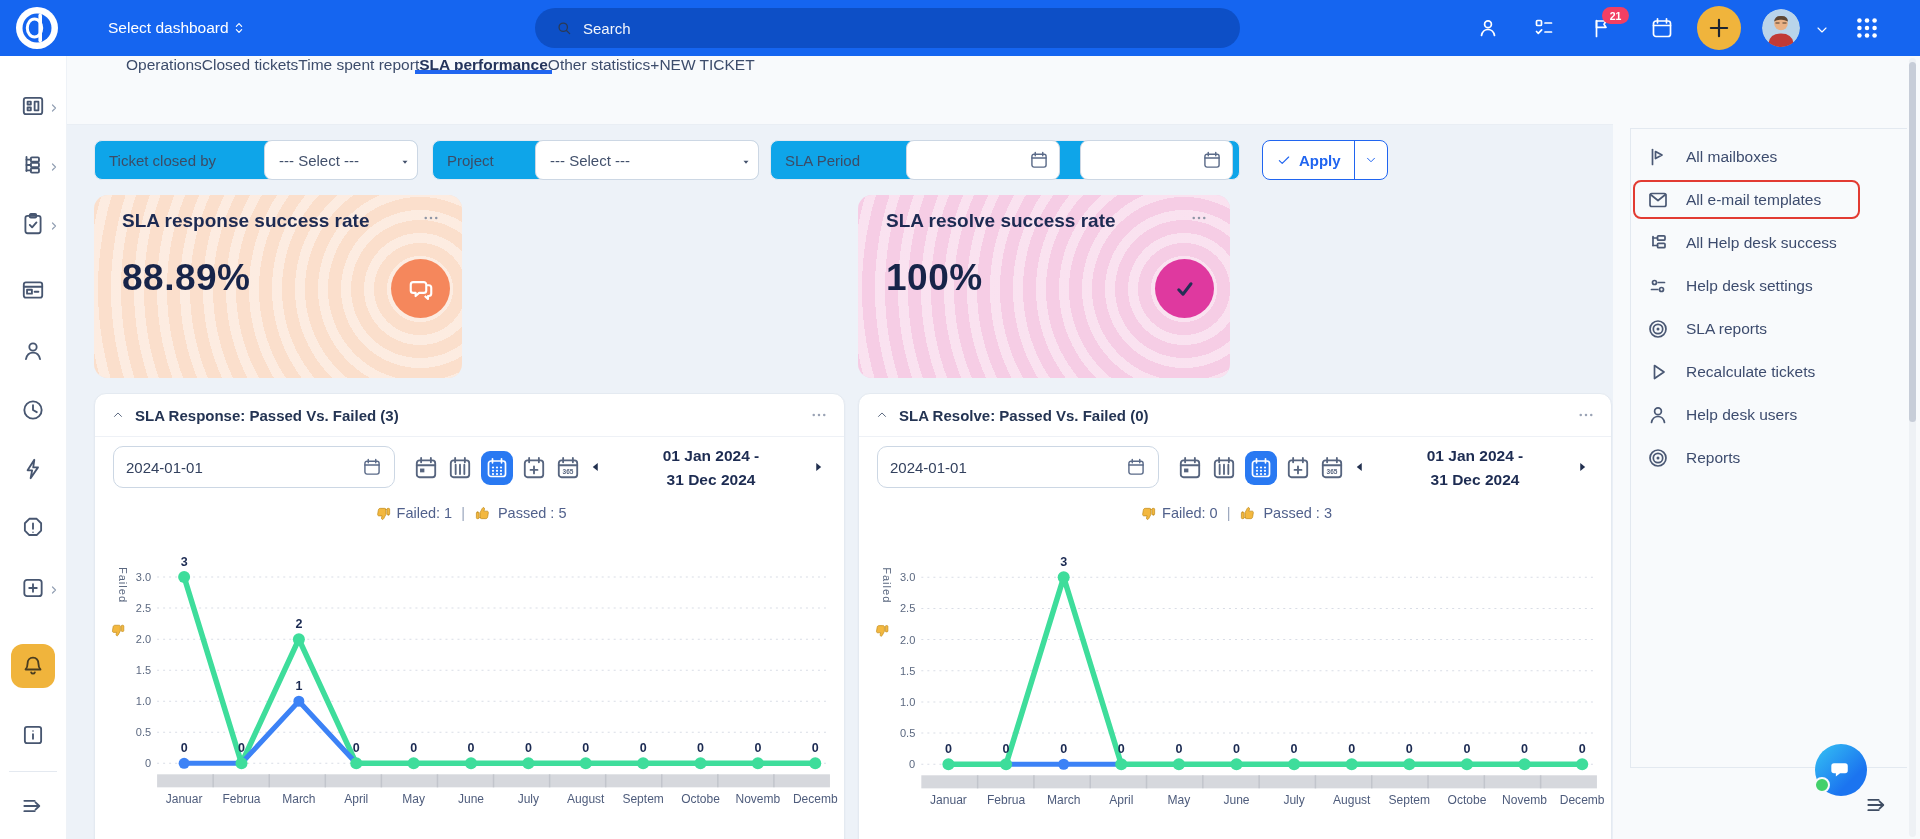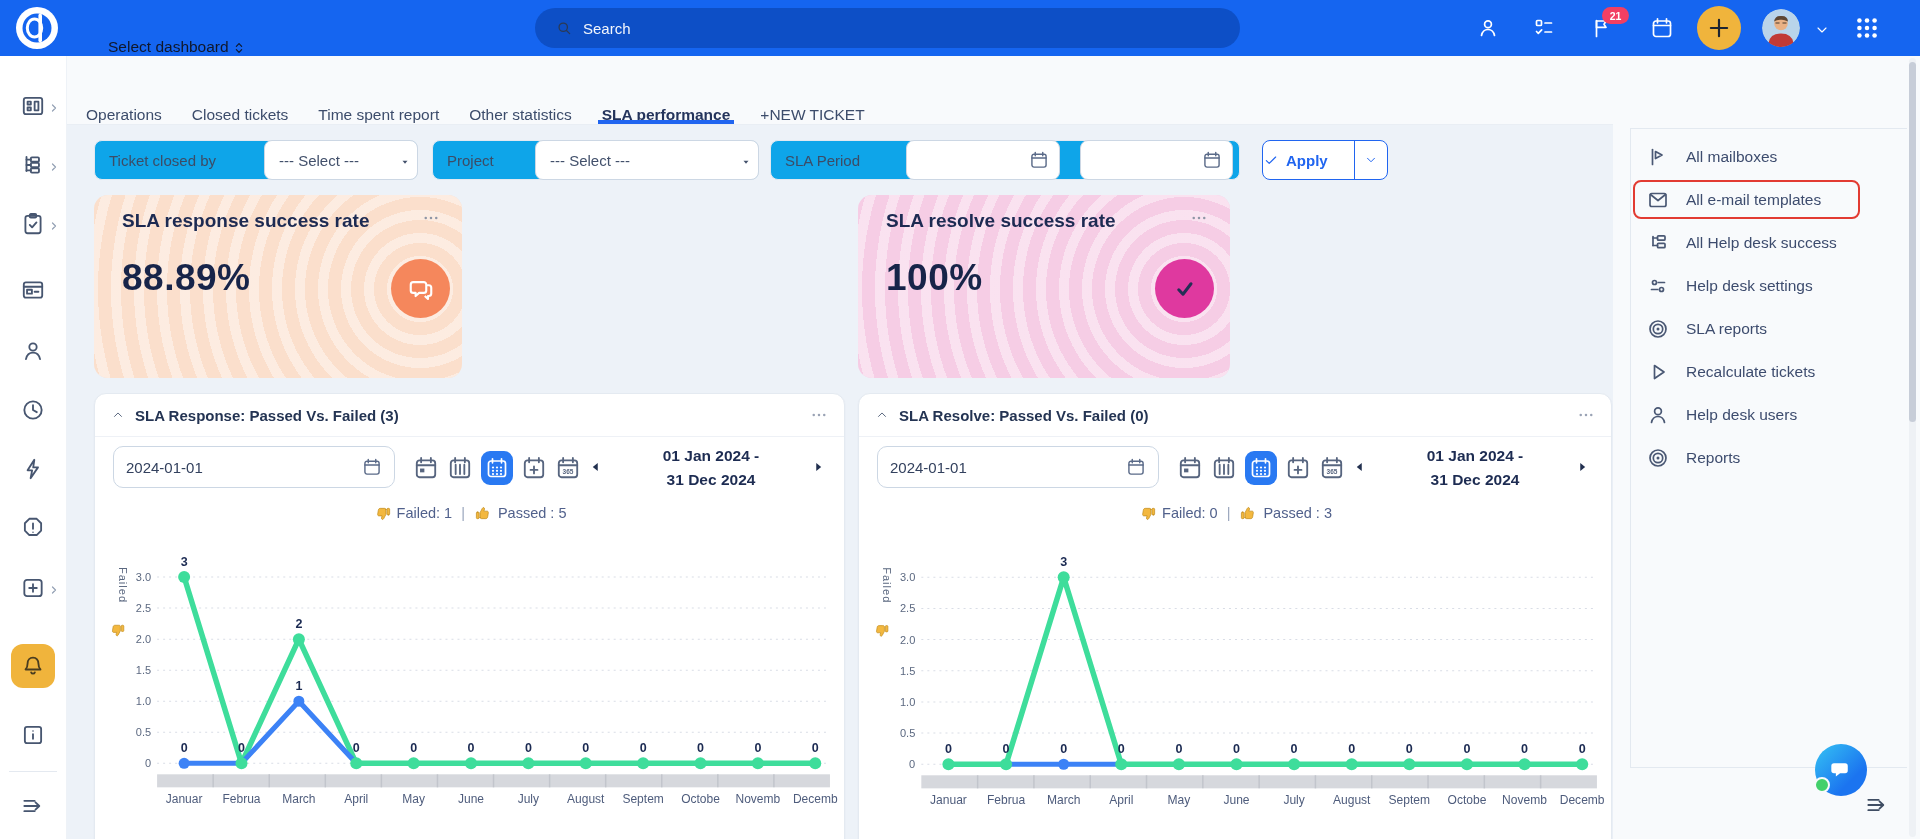--- a/index.html
+++ b/index.html
@@ -1,22 +1,22 @@
 <!DOCTYPE html>
 <html><head>
 <meta charset="utf-8">
 <style>
   html,body{margin:0;padding:0}
   body{width:1920px;height:839px;overflow:hidden;position:relative;
        font-family:"Liberation Sans",sans-serif;background:#edf2f8;color:#2b3a55}
   
   .topbar{position:absolute;left:0;top:0;width:1920px;height:56px;background:#1565f0;z-index:40}
   .logo{position:absolute;left:14px;top:5px;width:46px;height:46px;cursor:pointer}
-  .dash-select{position:absolute;left:108px;top:0;height:56px;display:flex;align-items:flex-end;gap:2px;
-               color:#0f172a;font-size:15.5px;cursor:pointer}
+  .dash-select{position:absolute;left:108px;top:0;height:56px;display:flex;align-items:center;gap:2px;
+               color:#ffffff;font-size:15.5px;cursor:pointer}
   .searchbar{position:absolute;left:535px;top:8px;width:705px;height:40px;border-radius:20px;
              background:#0d4fc6;display:flex;align-items:center;padding-left:20px;gap:10px;box-sizing:border-box;cursor:text}
   .searchbar .ph{color:rgba(255,255,255,.95);font-size:15px}
   .tbi{position:absolute;top:16px;width:24px;height:24px;color:#fff;cursor:pointer}
   .ic12{width:12px;height:12px;display:inline-block}
   .ic14{width:14px;height:14px;display:inline-block}
   .ic16{width:16px;height:16px;display:inline-block}
   .ic18{width:18px;height:18px;display:inline-block}
   .ic19{width:19px;height:19px;display:inline-block}
   .ic20{width:20px;height:20px;display:inline-block}
@@ -31,36 +31,36 @@
   
   .rail{position:absolute;left:0;top:56px;width:66px;height:783px;background:#fff;z-index:20;border-right:1px solid #eef2f7}
   .rail-item{position:absolute;left:8px;width:50px;height:44px;display:flex;align-items:center;justify-content:center;
              color:#475670;cursor:pointer;border-radius:12px}
   .rail-item.active{background:#f0b43c;color:#4a3d20;left:8px;width:44px;height:44px;margin-left:3px}
   .rail-chev{position:absolute;right:-2px;top:16px;width:12px;height:12px;color:#93a0b4}
   .rail-div{position:absolute;left:9px;right:9px;top:715px;height:1px;background:#e4e9f0}
   
   .main{position:absolute;left:66px;top:56px;width:1547px;height:783px}
   .tabsrow{position:absolute;left:0;top:0;right:0;height:68px;background:#f8fafc;border-bottom:1px solid #e9eef4;
-           display:flex;align-items:flex-end;padding-left:20px;gap:30px}
+           display:flex;align-items:flex-start;padding-left:60px;}
   .tab{display:flex;align-items:center;position:relative;font-size:15.5px;color:#3c4c6b;cursor:pointer;white-space:nowrap}
   .tab.active{color:#24345c;font-weight:bold}
   .tab.active::after{content:"";position:absolute;left:-4px;right:-4px;bottom:0;height:4px;background:#2065f0}
   .content{position:absolute;left:0;top:68px;right:0;bottom:0}
   
   .fgroup{position:absolute;top:16px;height:40px;background:#0ea5e9;border:1px solid #e2e9f1;border-radius:8px;
           display:flex;align-items:center;box-sizing:border-box}
   .flabel{padding:0 12px 0 14px;font-size:15px;color:#3c4c66;white-space:nowrap}
   .fselect{margin-left:auto;height:40px;border:1px solid #ccd7e4;border-radius:8px;background:#fff;margin-right:-1px;
            display:flex;align-items:center;padding:0 6px 0 14px;font-size:15px;color:#42506b;box-sizing:border-box;cursor:pointer;gap:8px}
   .finput{height:40px;border:1px solid #ccd7e4;border-radius:8px;background:#fff;width:158px;box-sizing:border-box;
           display:flex;align-items:center;justify-content:flex-end;padding:0 10px;color:#5a6a88;cursor:text}
   .applybtn{position:absolute;left:1196px;top:16px;width:126px;height:40px;border:1.5px solid #2065f0;border-radius:8px;
             background:#fff;display:flex;align-items:center;box-sizing:border-box;cursor:pointer}
-  .applymain{flex:1;display:flex;align-items:center;gap:7px;color:#2065f0;font-size:15px;font-weight:bold}
+  .applymain{flex:1;display:flex;align-items:center;justify-content:center;gap:7px;color:#2065f0;font-size:15px;font-weight:bold}
   .applydiv{width:1.5px;align-self:stretch;background:#2065f0}
   .applycaret{width:32px;display:flex;align-items:center;justify-content:center;color:#2065f0}
   
   .card{position:absolute;top:71px;height:183px;border-radius:14px;overflow:hidden}
   .card::before{content:"";position:absolute;inset:0;border-radius:inherit;
      background:repeating-radial-gradient(circle at 326px 94px, rgba(255,255,255,.42) 0 10px, rgba(255,255,255,0) 10px 23px)}
   .card1{left:28px;width:368px;background:#fbdfcc}
   .card2{left:792px;width:372px;background:#f6cde5}
   .card-title{position:absolute;left:28px;top:15px;font-size:19px;font-weight:700;color:#1c2a52}
   .card-dots{position:absolute;right:22px;top:14px;width:18px;height:18px;color:#8f96a6;cursor:pointer}
@@ -286,22 +286,22 @@
           <circle cx="12" cy="8.3" r="0.75" fill="currentColor" stroke="none"></circle>
         </svg></span>
     </div>
   </nav>
 
 <main class="main">
   <div class="tabsrow" id="tabsrow">
       <div class="tab">Operations</div>
       <div class="tab">Closed tickets</div>
       <div class="tab">Time spent report</div>
+      <div class="tab active">SLA performance</div>
       <div class="tab">Other statistics</div>
-      <div class="tab active">SLA performance</div>
       <div class="tab">+NEW TICKET</div>
     </div>
 
   <div class="content">
 
     <div class="fgroup" style="left:28px;width:324px">
       <span class="flabel">Ticket closed by</span>
       <span class="fselect" style="width:154px">
         <span>--- Select ---</span>
         <span class="ic12" style="margin-left:auto"><svg viewBox="0 0 24 24" width="100%" height="100%" fill="none" stroke="currentColor" stroke-width="1.7" stroke-linecap="round" stroke-linejoin="round">

